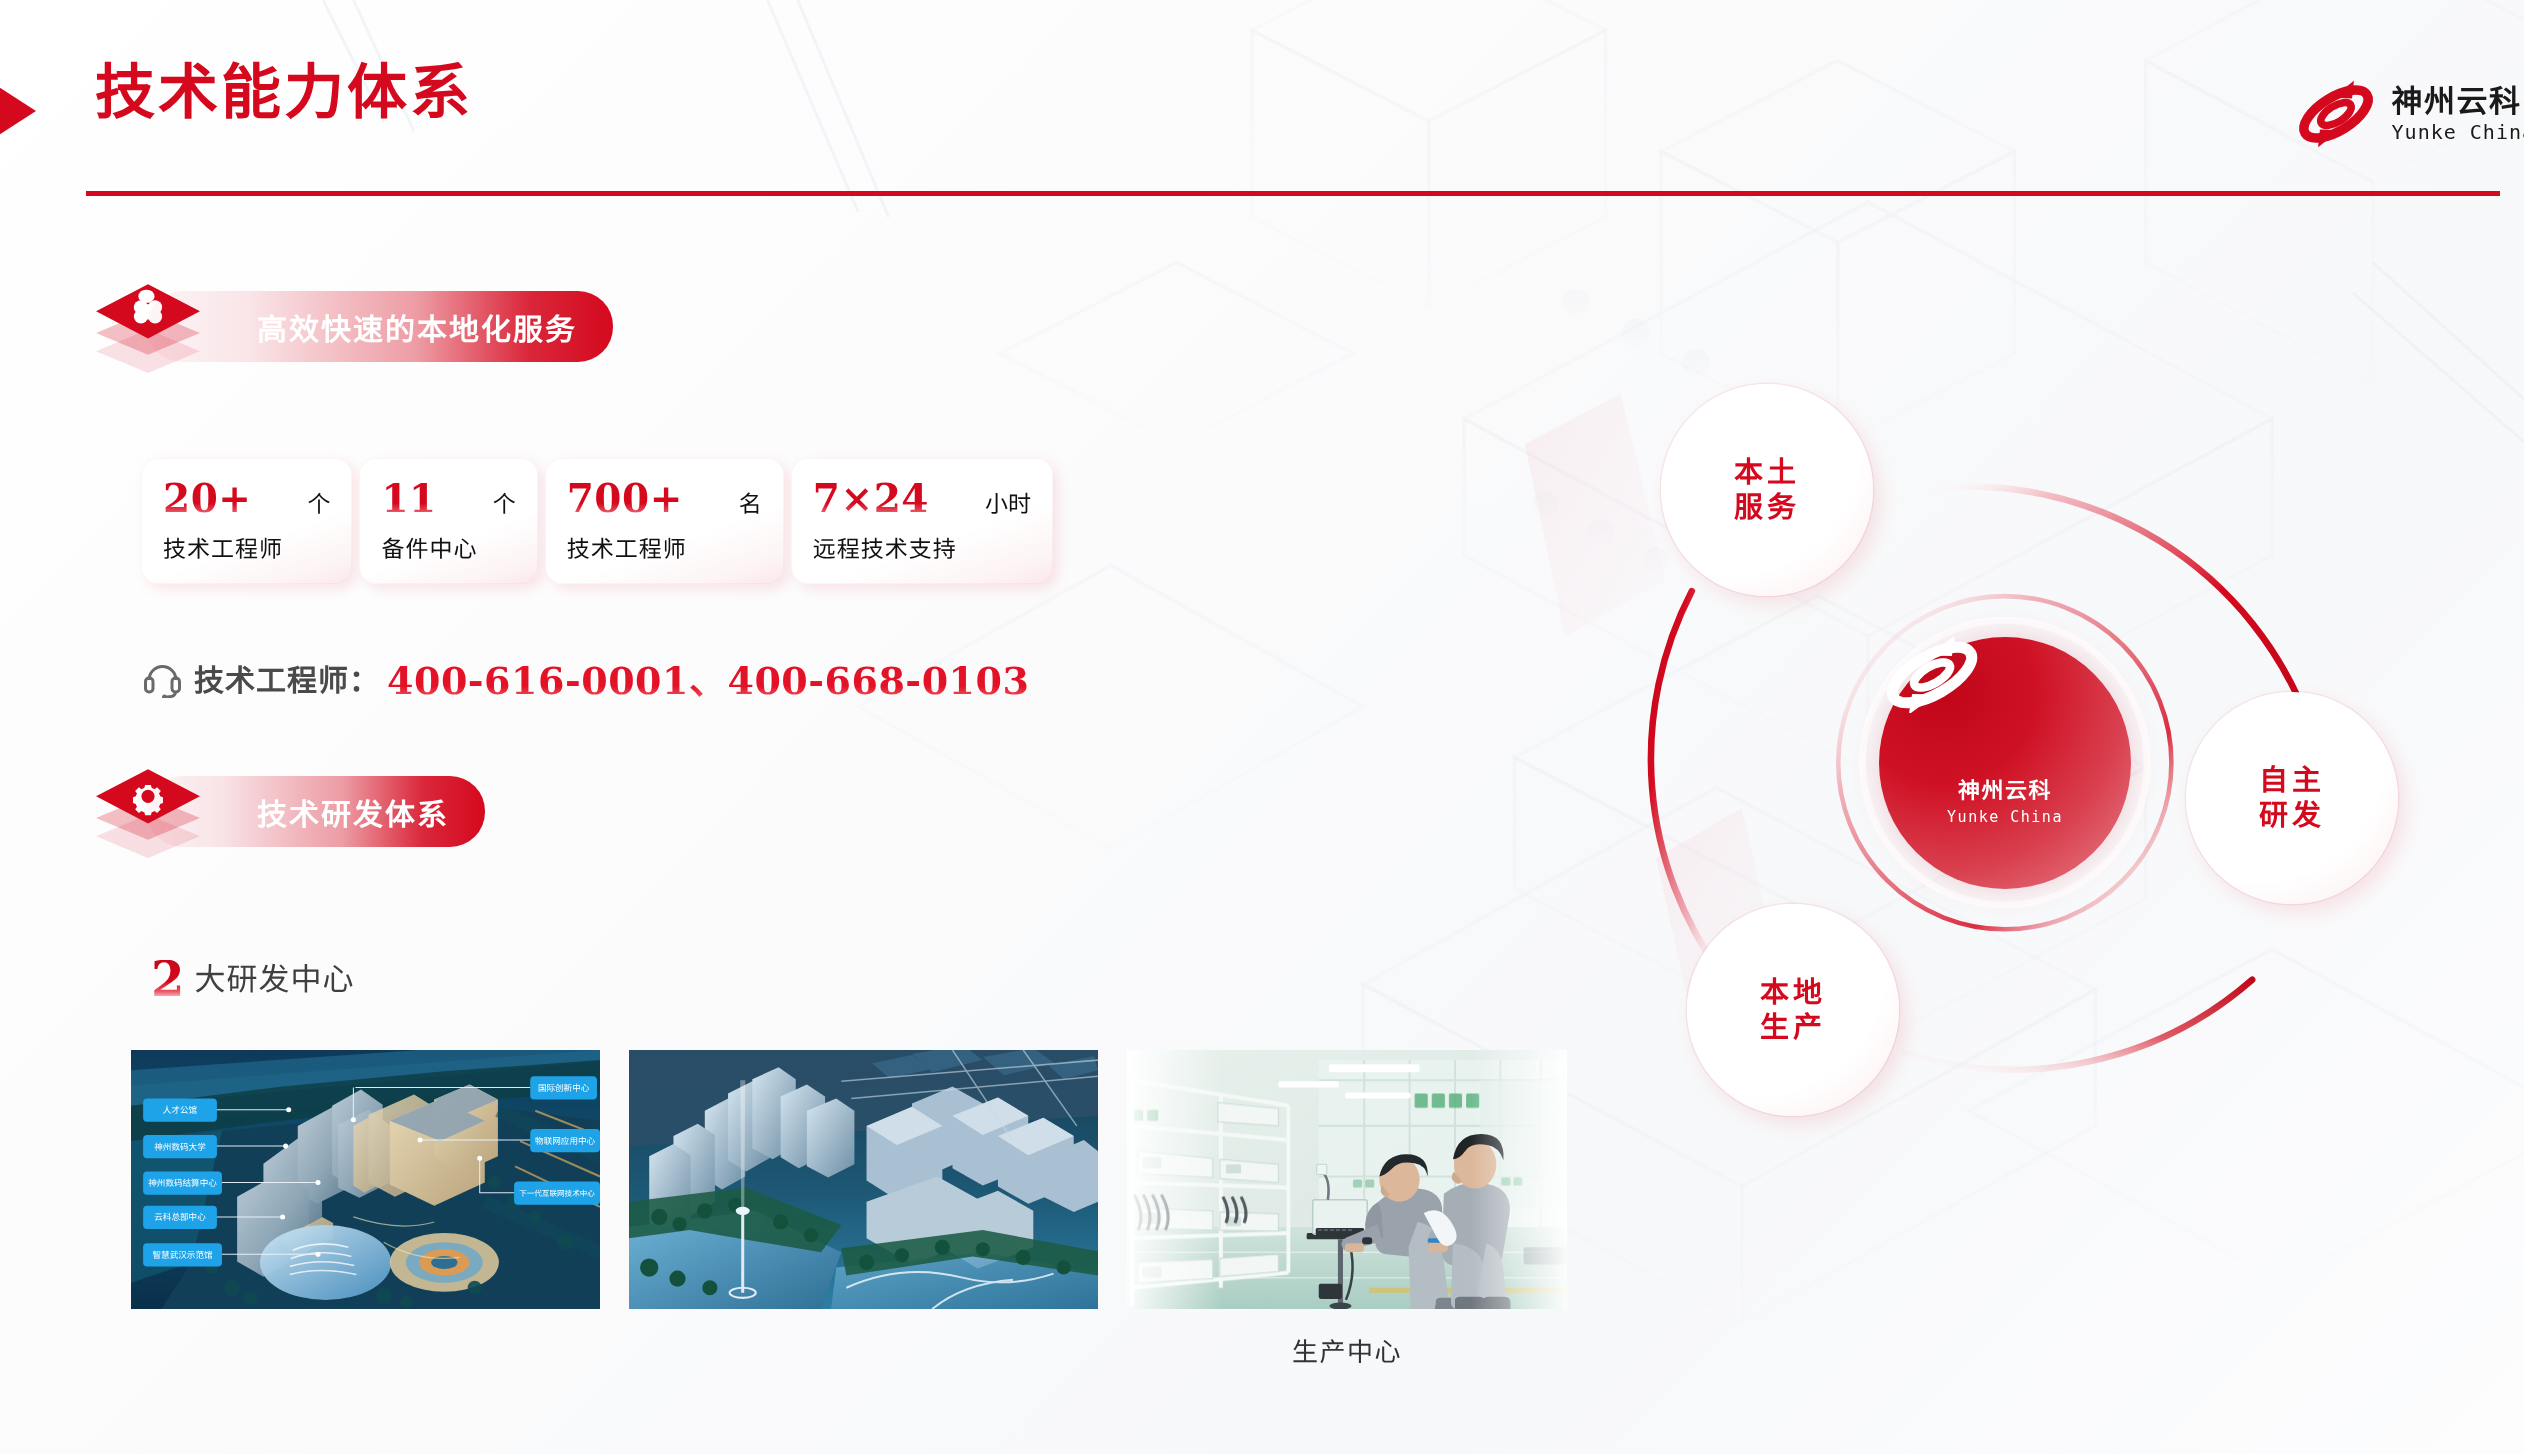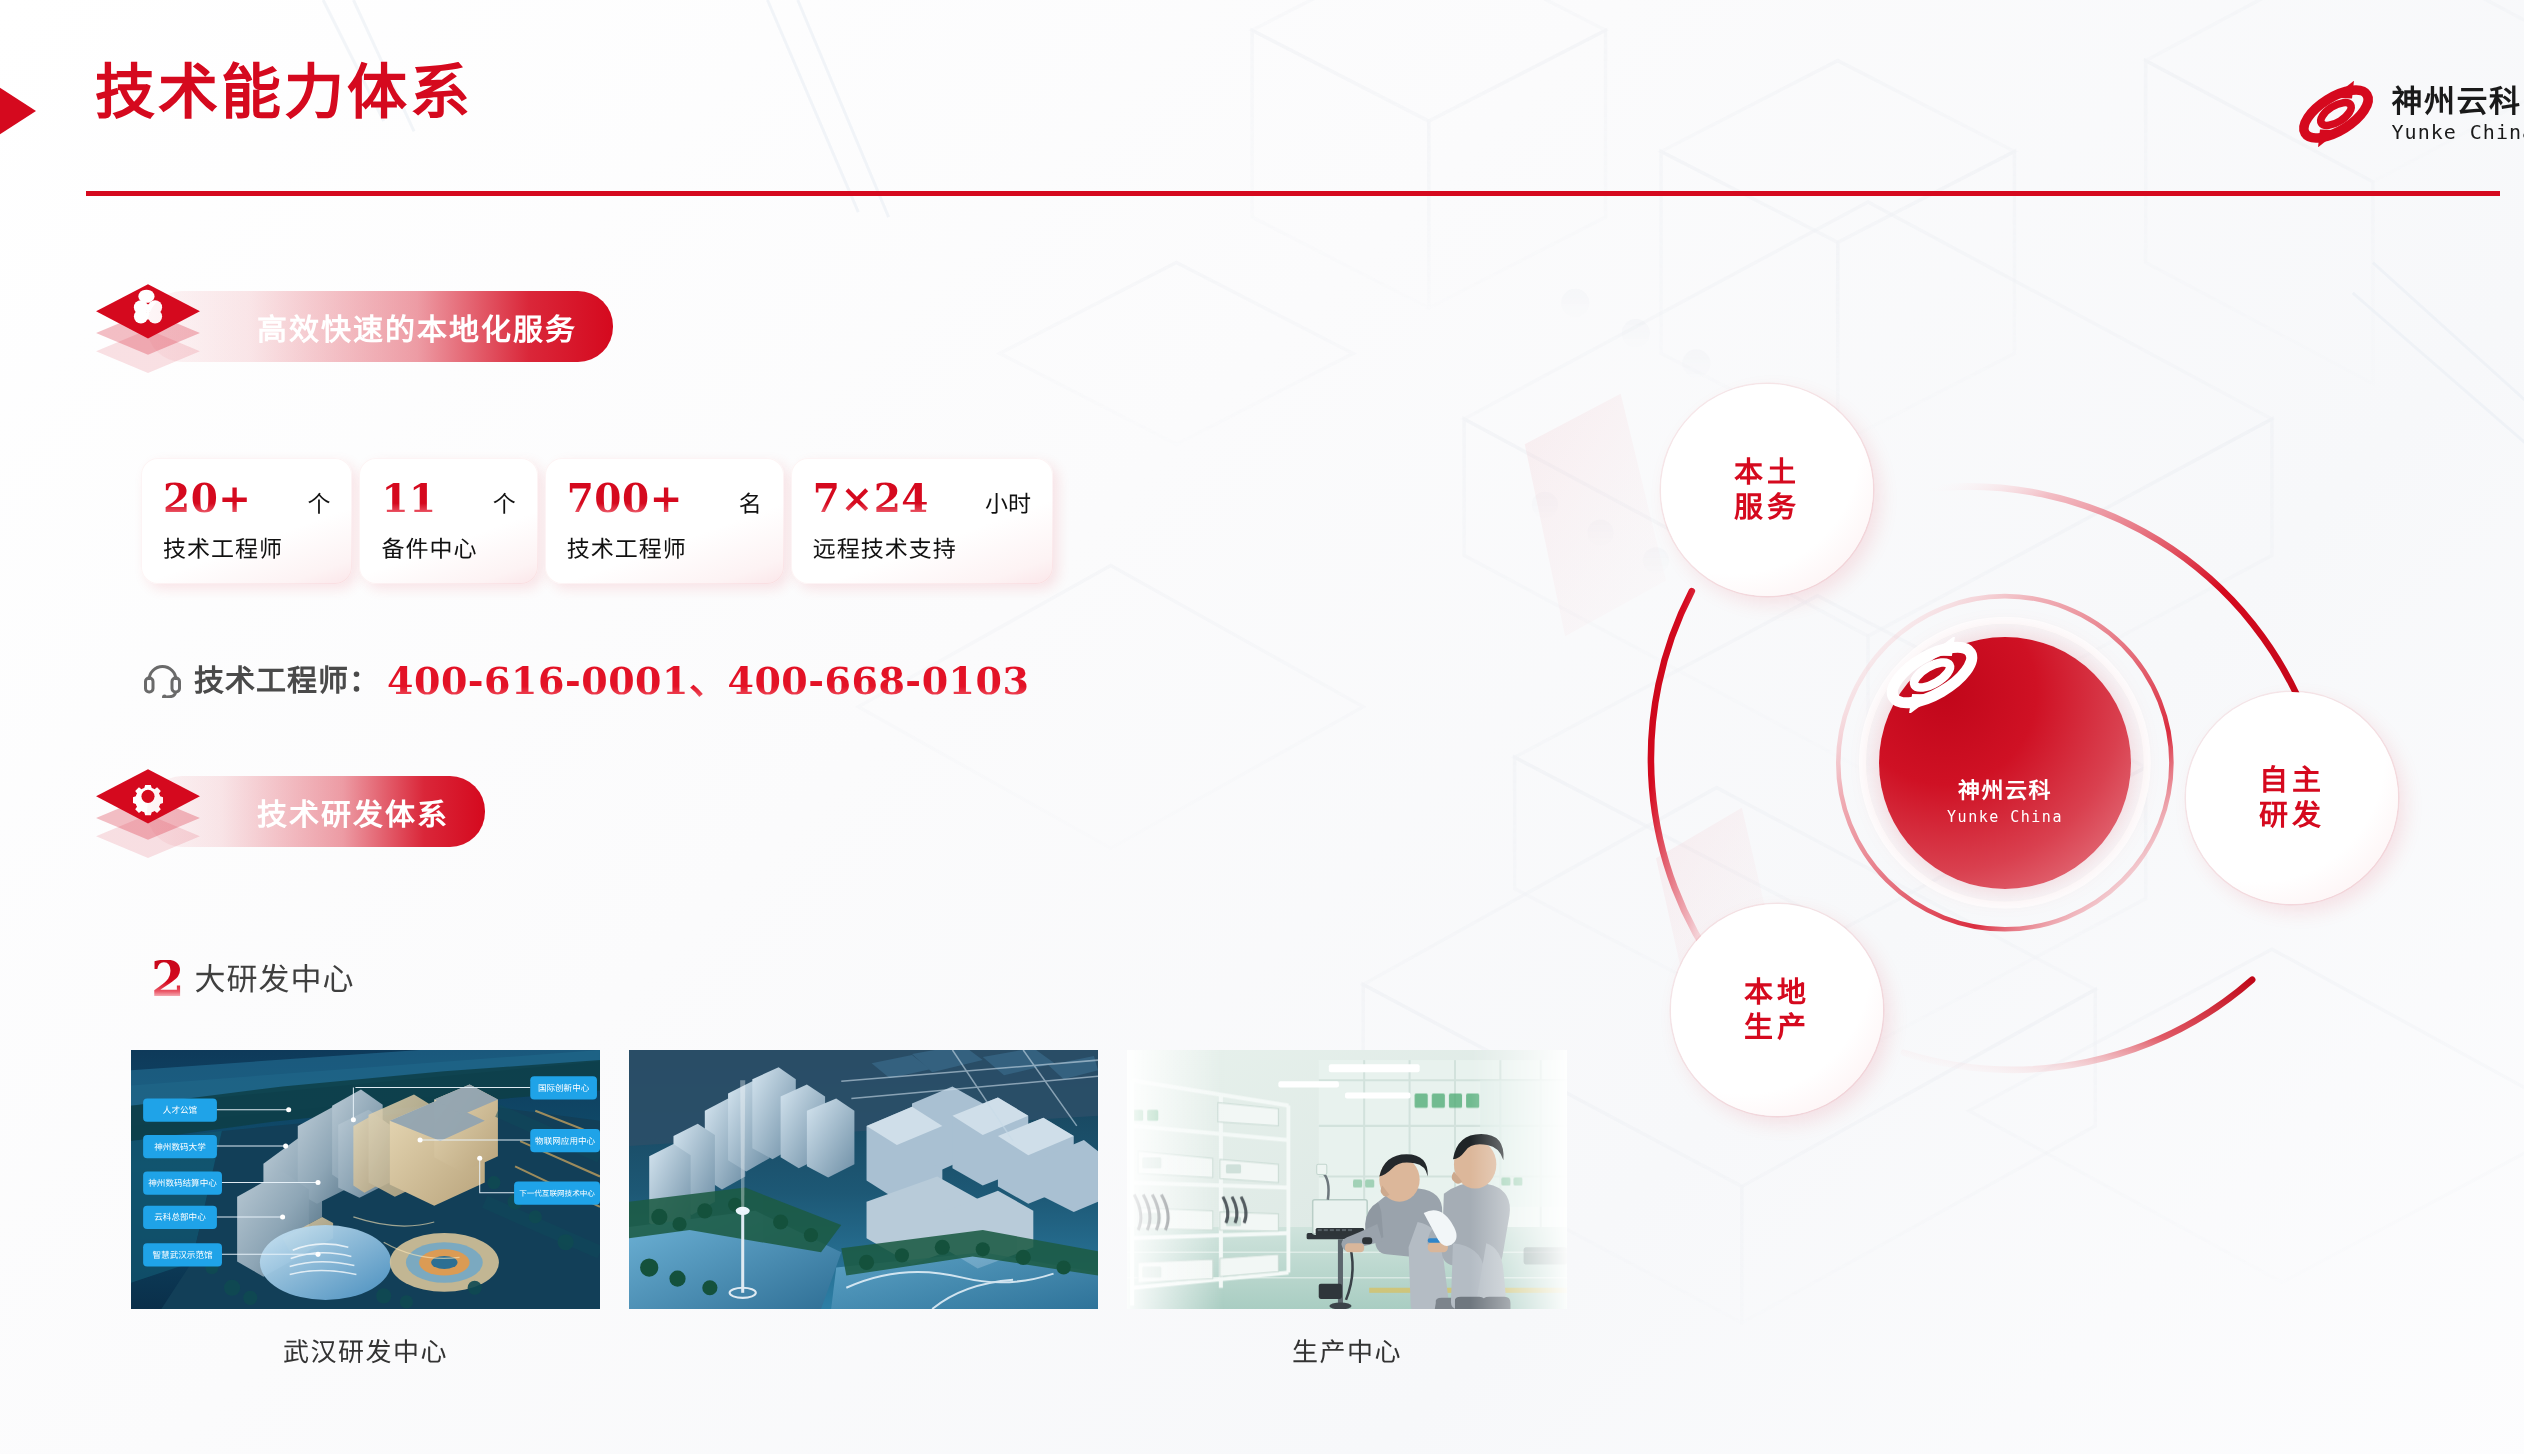--- a/index.html
+++ b/index.html
@@ -179,21 +179,21 @@
     display:flex; align-items:center; justify-content:center;
     text-align:center;
   }
   .orbit-node span{
     font-size:29px; font-weight:bold; color:#D5091E;
     letter-spacing:4px; line-height:1.22;
     font-family:"DejaVu Sans","Liberation Sans",sans-serif;
   }
   #node-local-service{ left:60px; top:10px;  width:212px; height:212px; }
   #node-self-rnd{     left:585px; top:318px; width:212px; height:212px; }
-  #node-local-prod{   left:70px; top:530px; width:212px; height:212px; }
+  #node-local-prod{   left:86px; top:530px; width:212px; height:212px; }
 
   #orbit-center{
     position:absolute; left:278px; top:263px; width:252px; height:252px;
     border-radius:50%;
     background:radial-gradient(circle at 26% 22%,#c1061a 0%,#cf1124 34%,#d9404f 66%,#e8858f 100%);
     display:flex; flex-direction:column; align-items:center; justify-content:center;
     box-shadow:0 0 30px rgba(213,9,30,0.18);
   }
   #orbit-center .ctr-mark{ width:106px; height:76px; margin-bottom:3px; }
   #orbit-center .ctr-cn{
@@ -526,21 +526,20 @@
           <rect x="790" y="156" width="138" height="46" rx="8" fill="#1fa3e8"></rect>
           <rect x="758" y="260" width="170" height="46" rx="8" fill="#1fa3e8"></rect>
         </g>
         <g fill="#ffffff" font-family="DejaVu Sans, Liberation Sans, sans-serif" font-size="17" text-anchor="middle">
           <text class="co" x="856" y="81">国际创新中心</text>
           <text class="co" x="859" y="185">物联网应用中心</text>
           <text class="co" x="843" y="289" font-size="15">下一代互联网技术中心</text>
         </g>
       </svg>
     </div>
-    <div class="photo-caption">武汉研发中心</div>
   </div>
 
   <div class="photo-item">
     <div class="photo-frame">
       <svg viewBox="0 0 928 512" width="469" height="259" preserveAspectRatio="none" aria-hidden="true">
         <defs>
           <linearGradient id="p2bg" x1="0" y1="0" x2="0" y2="1">
             <stop offset="0%" stop-color="#163e54"></stop>
             <stop offset="55%" stop-color="#1d5875"></stop>
             <stop offset="100%" stop-color="#2d7fa6"></stop>

